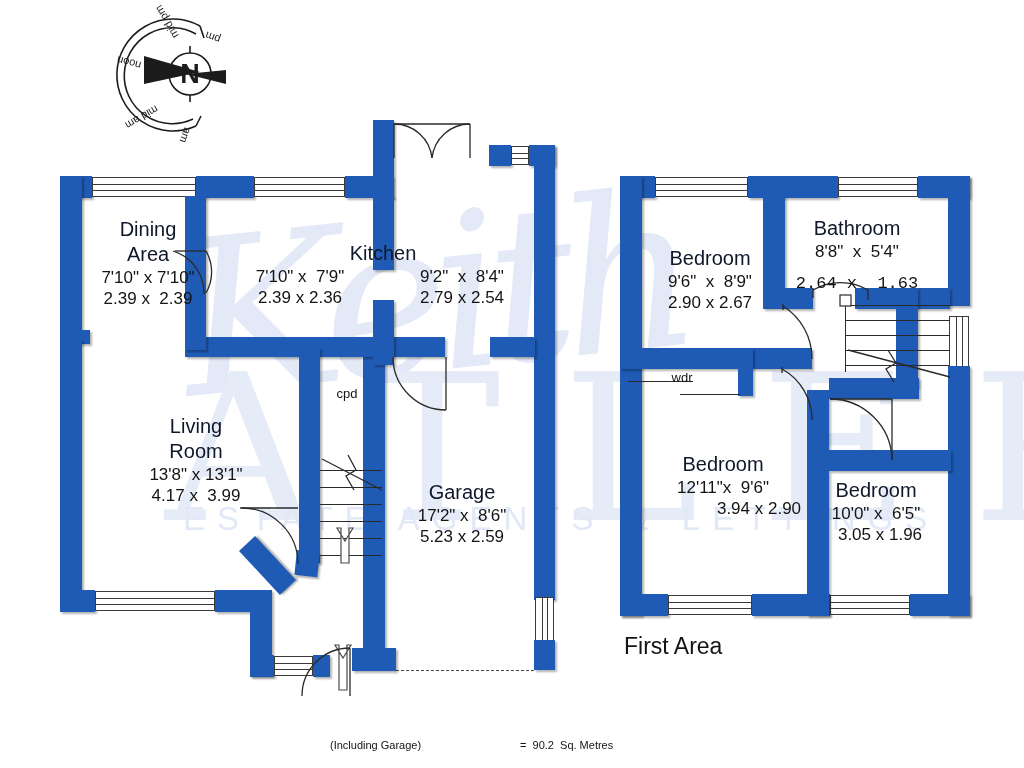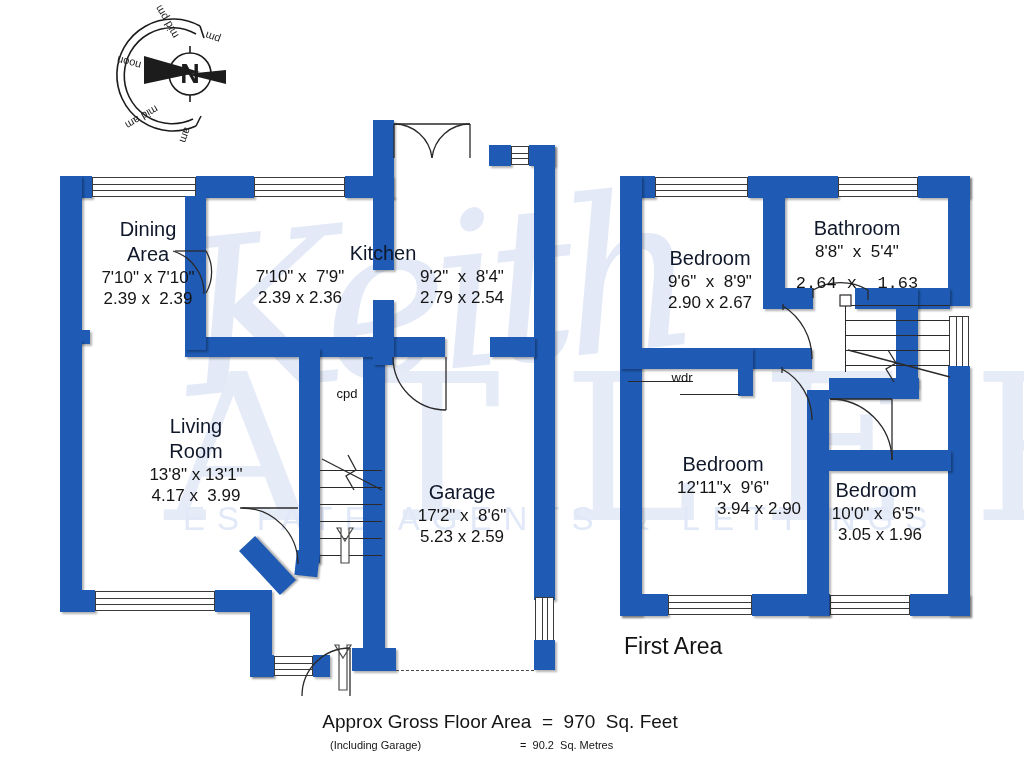--- a/index.html
+++ b/index.html
@@ -281,17 +281,16 @@
     <div class="txt room-dim ctr" style="left:123px;top:478px;">12'11"x  9'6"</div>
     <div class="txt room-dim ctr" style="left:123px;top:499px;margin-left:36px;">3.94 x 2.90</div>
 
     <div class="txt room-name ctr" style="left:276px;top:479px;">Bedroom</div>
     <div class="txt room-dim ctr" style="left:276px;top:504px;">10'0" x  6'5"</div>
     <div class="txt room-dim ctr" style="left:280px;top:525px;">3.05 x 1.96</div>
 
     <div class="txt floor-label" style="left:24px;top:633px;">First Area</div>
   </div>
 
-  <div class="txt area-line ctr" style="left:500px;top:711px;z-index:5;">Approx Gross Floor Area  =  970  Sq. Feet</div>
   <div class="txt area-sub" style="left:330px;top:739px;z-index:5;">(Including Garage)</div>
   <div class="txt area-sub" style="left:520px;top:739px;z-index:5;">=  90.2  Sq. Metres</div>
 
 </div>
 
 </body></html>

